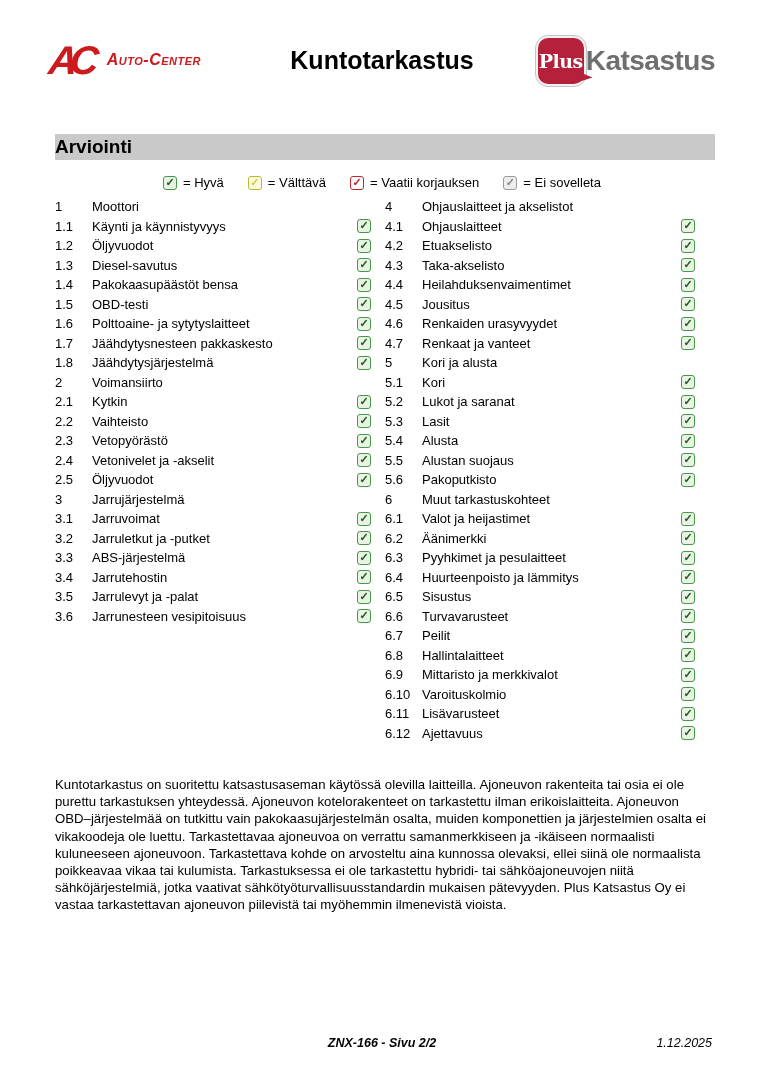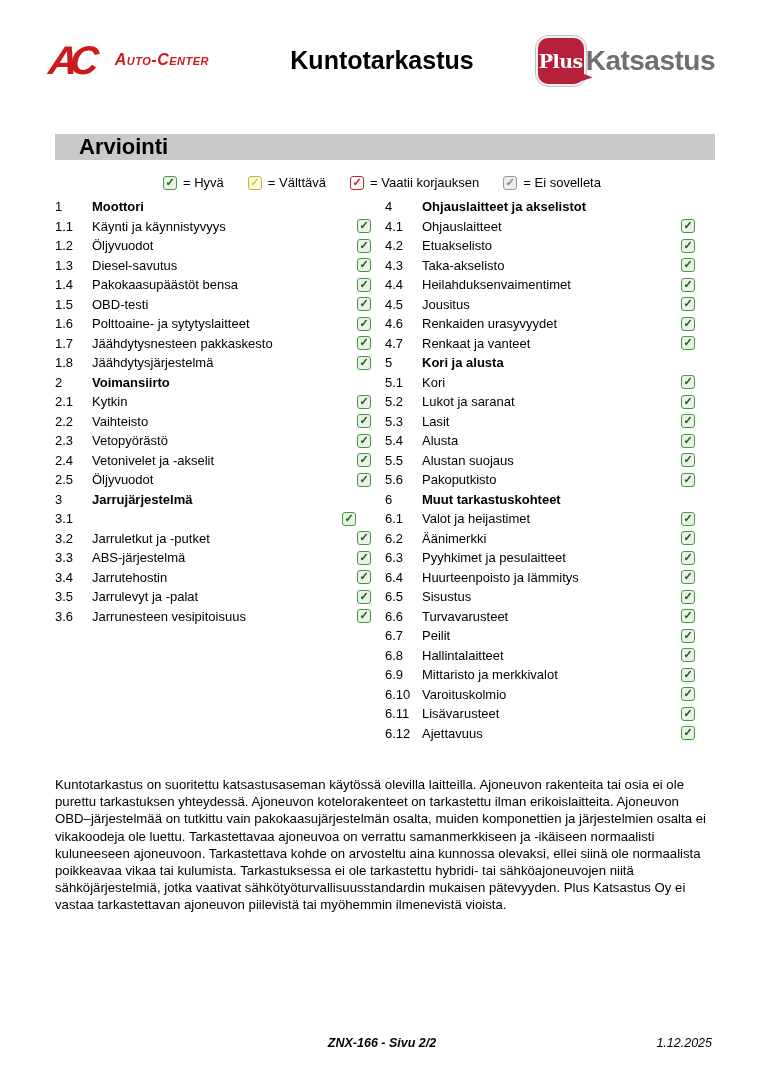--- a/index.html
+++ b/index.html
@@ -12,21 +12,21 @@
 
   
   .header{position:relative;margin:34px 49px 0 49px;height:60px;}
   .logo-ac{position:absolute;left:0;top:6px;display:flex;align-items:center;}
   .ac-monogram{
     color:var(--brand_red);font-style:italic;font-weight:900;font-size:40px;
     letter-spacing:-8px;padding-right:10px;line-height:1;transform:skewX(-6deg);
   }
   .ac-name{
     color:var(--brand_red);font-style:italic;font-weight:bold;font-size:16px;
-    font-variant:small-caps;letter-spacing:.5px;margin-left:14px;
+    font-variant:small-caps;letter-spacing:.5px;margin-left:6px;
   }
   .doc-title{
     position:absolute;left:50%;top:12px;transform:translateX(-50%);
     font-size:25px;font-weight:bold;white-space:nowrap;text-align:center;
   }
   .logo-plus{position:absolute;right:0;top:2px;display:flex;align-items:center;}
   .plus-badge{
     width:46px;height:46px;background:var(--plus_red);border:2px solid #f2f2f2;
     outline:1px solid #c4c4c4;border-radius:12px;position:relative;
     display:flex;align-items:center;justify-content:center;flex:0 0 auto;
@@ -42,22 +42,22 @@
     font-family:"DejaVu Serif", serif;letter-spacing:-.5px;
   }
   .katsastus-name{
     color:var(--katsastus_gray);font-weight:bold;font-size:28px;
     letter-spacing:-.5px;
   }
 
   
   .section-bar{
     margin:40px 49px 0 55px;height:26px;background:var(--bar_gray);
-    display:flex;align-items:center;padding-left:24px;box-sizing:border-box;
-    font-size:22px;font-weight:bold;
+    display:flex;align-items:center;padding-left:0;box-sizing:border-box;
+    font-size:19px;font-weight:bold;
   }
 
   
   .legend{
     margin-top:15px;display:flex;justify-content:center;align-items:center;
     gap:24px;font-size:13px;
   }
   .legend-item{display:inline-flex;align-items:center;gap:6px;}
 
   
@@ -81,21 +81,21 @@
     margin:7px 49px 0 55px;display:grid;grid-template-columns:316px 310px;
     column-gap:14px;align-items:start;
   }
   .col{display:block;}
   .row{
     display:grid;grid-template-columns:37px 1fr 15px;align-items:center;
     height:19.5px;font-size:13px;
   }
   .row .num{white-space:nowrap;}
   .row .label{white-space:nowrap;overflow:hidden;}
-  .row .section-title{font-weight:bold;white-space:nowrap;}
+  .row .section-title{font-weight:normal;white-space:nowrap;}
   .row .cb-slot{display:flex;justify-content:flex-end;}
 
   
   .disclaimer{
     position:absolute;top:776px;left:55px;width:662px;
     font-size:13.2px;line-height:17.2px;
   }
 
   
   .footer-center{
@@ -285,20 +285,21 @@
             </span>
           </span>
         </div>
         <div class="row">
           <span class="num">3</span>
           <span class="section-title">Jarrujärjestelmä</span>
           <span class="cb-slot"></span>
         </div>
         <div class="row">
           <span class="num">3.1</span>
+          <span class="label">Jarruvoimat</span>
           <span class="cb-slot">
             <span class="checkbox good">
               <span class="check-glyph">✓</span>
             </span>
           </span>
         </div>
         <div class="row">
           <span class="num">3.2</span>
           <span class="label">Jarruletkut ja -putket</span>
           <span class="cb-slot">

